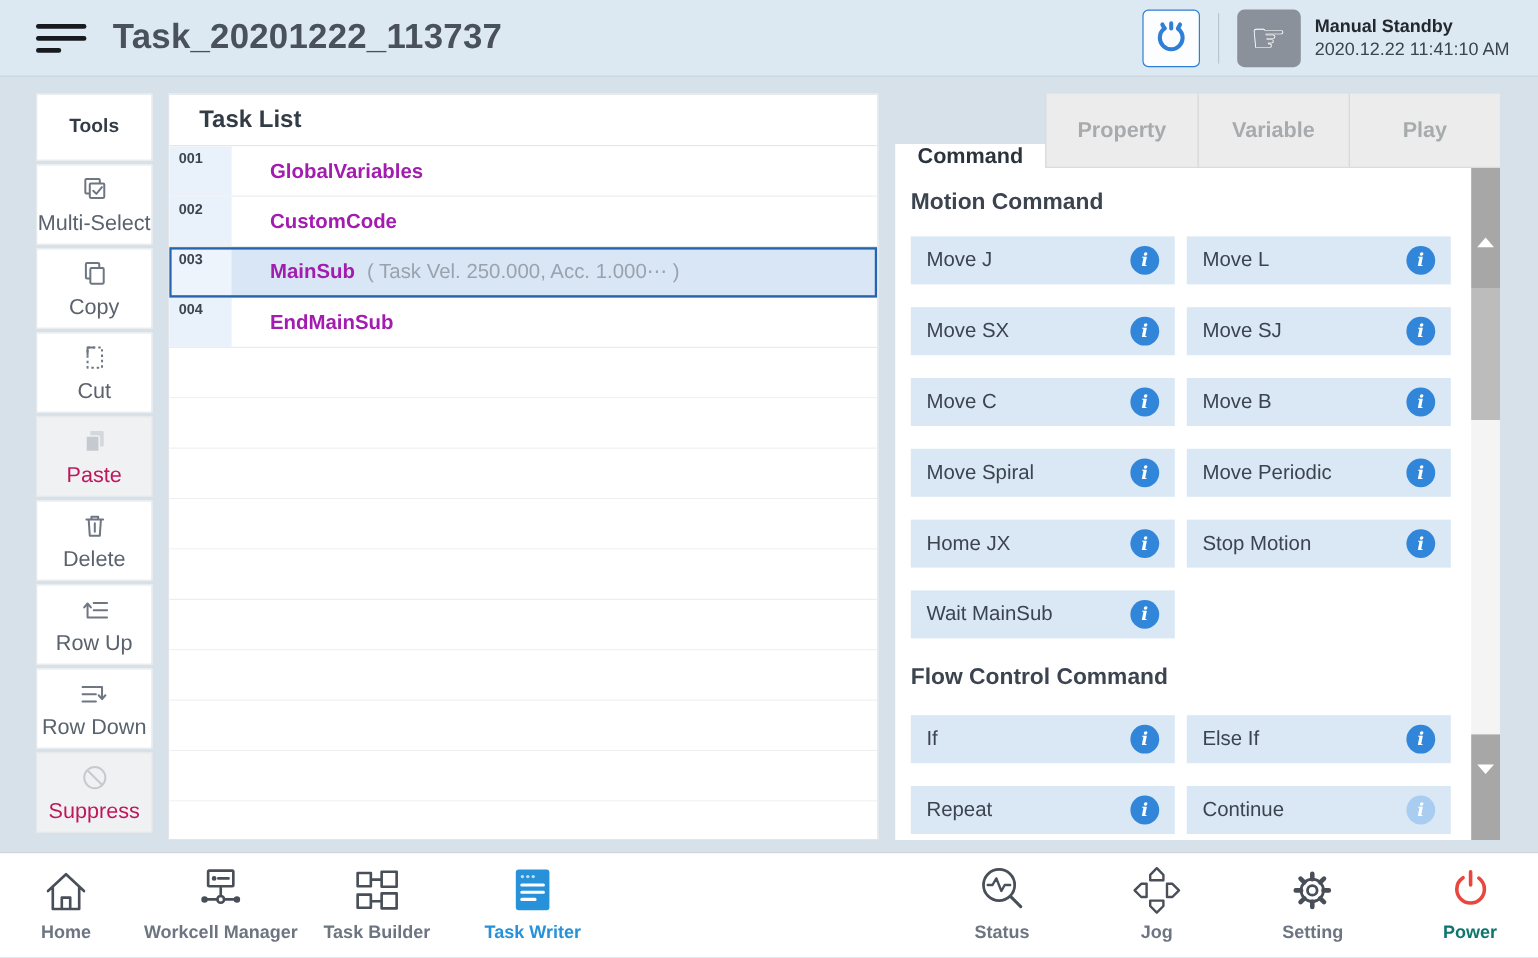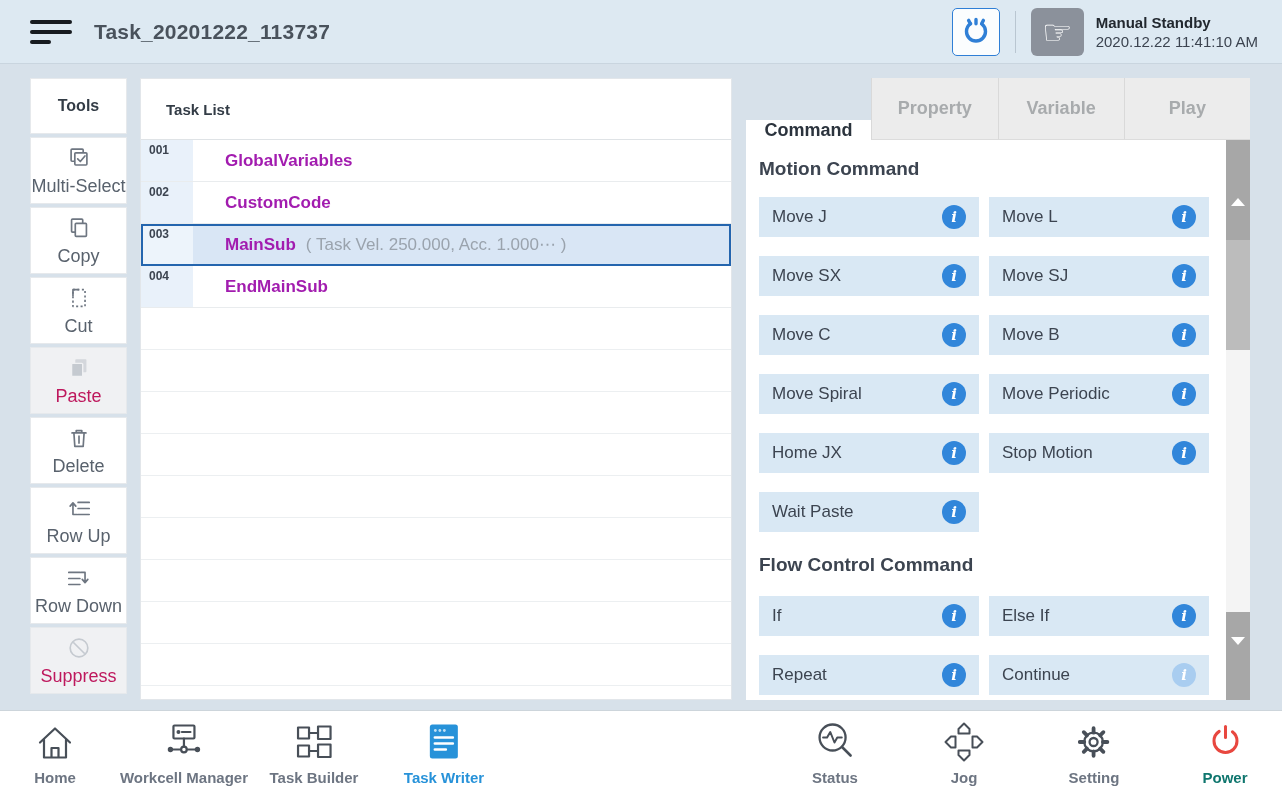--- a/index.html
+++ b/index.html
@@ -16,21 +16,21 @@
   .topbar {
     position:absolute; top:0; left:0; right:0; height:64px;
     background:#dde9f2; border-bottom:1px solid #c9d5df;
     display:flex; align-items:center;
   }
   .hamburger { margin-left:30px; width:42px; cursor:pointer; }
   .hamburger span { display:block; height:4px; background:#171b20; border-radius:2px; margin-bottom:6px; }
   .hamburger span:nth-child(1){ width:42px; }
   .hamburger span:nth-child(2){ width:42px; }
   .hamburger span:nth-child(3){ width:21px; margin-bottom:0; }
-  .app-title { margin-left:22px; font-size:21px; font-weight:700; color:#49525c; letter-spacing:.2px; }
+  .app-title { margin-left:22px; font-size:29px; font-weight:700; color:#49525c; letter-spacing:.2px; }
   .topbar-right { margin-left:auto; margin-right:24px; display:flex; align-items:center; }
   .gripper-btn {
     width:48px; height:48px; background:#fbfdfe; border:1px solid #2f7fd6; border-radius:5px;
     display:flex; align-items:center; justify-content:center; cursor:pointer;
   }
   .topbar-divider { width:1px; height:42px; background:#b9c6d1; margin:0 15px; }
   .hand-badge {
     width:53px; height:48px; background:#8b919b; border-radius:6px; color:#fff;
     display:flex; align-items:center; justify-content:center;
     font-size:34px; line-height:1; font-family:"DejaVu Sans", sans-serif;
@@ -60,22 +60,22 @@
   .tool-btn .tool-label { font-size:18px; color:#59626d; }
   .tool-btn.disabled { background:#f0f1f3; color:#c5cad0; cursor:default; }
   .tool-btn.disabled .tool-label { color:#be185d; }
 
   
   .tasklist-panel {
     position:absolute; left:140px; top:14px; width:592px; height:622px;
     background:#fff; border:1px solid #e2e6ea; overflow:hidden;
   }
   .tl-header {
-    height:61px; border-bottom:1px solid #dfe3e6; display:flex; align-items:center;
-    padding-left:25px; font-size:15px; font-weight:700; color:#333c46;
+    height:43px; border-bottom:1px solid #dfe3e6; display:flex; align-items:center;
+    padding-left:25px; font-size:20px; font-weight:700; color:#333c46;
   }
   .task-row { height:42px; display:flex; border-bottom:1px solid #e9ecee; cursor:pointer; background:#fff; }
   .task-row .row-num {
     width:52px; flex:0 0 52px; background:#e9f1fa;
     font-size:12px; font-weight:700; color:#3c4450; padding:3px 0 0 8px;
   }
   .task-row .row-body { flex:1; display:flex; align-items:center; padding-left:32px; gap:10px; min-width:0; }
   .task-row .row-name { font-size:17px; font-weight:700; color:#a21caf; white-space:nowrap; }
   .task-row .row-detail { font-size:17px; color:#9aa3ad; white-space:nowrap; }
   .task-row.selected { background:#d9e6f5; outline:2px solid #2465ae; outline-offset:-2px; }
@@ -334,21 +334,21 @@
           </div>
         <div class="cmd-btn">
             <span>Home JX</span>
             <span class="info-icon">i</span>
           </div>
         <div class="cmd-btn">
             <span>Stop Motion</span>
             <span class="info-icon">i</span>
           </div>
         <div class="cmd-btn">
-            <span>Wait Paste</span>
+            <span>Wait MainSub</span>
             <span class="info-icon">i</span>
           </div>
       </div>
 
       <div class="section-title flow">Flow Control Command</div>
       <div class="cmd-grid">
         <div class="cmd-btn">
             <span>If</span>
             <span class="info-icon">i</span>
           </div>

